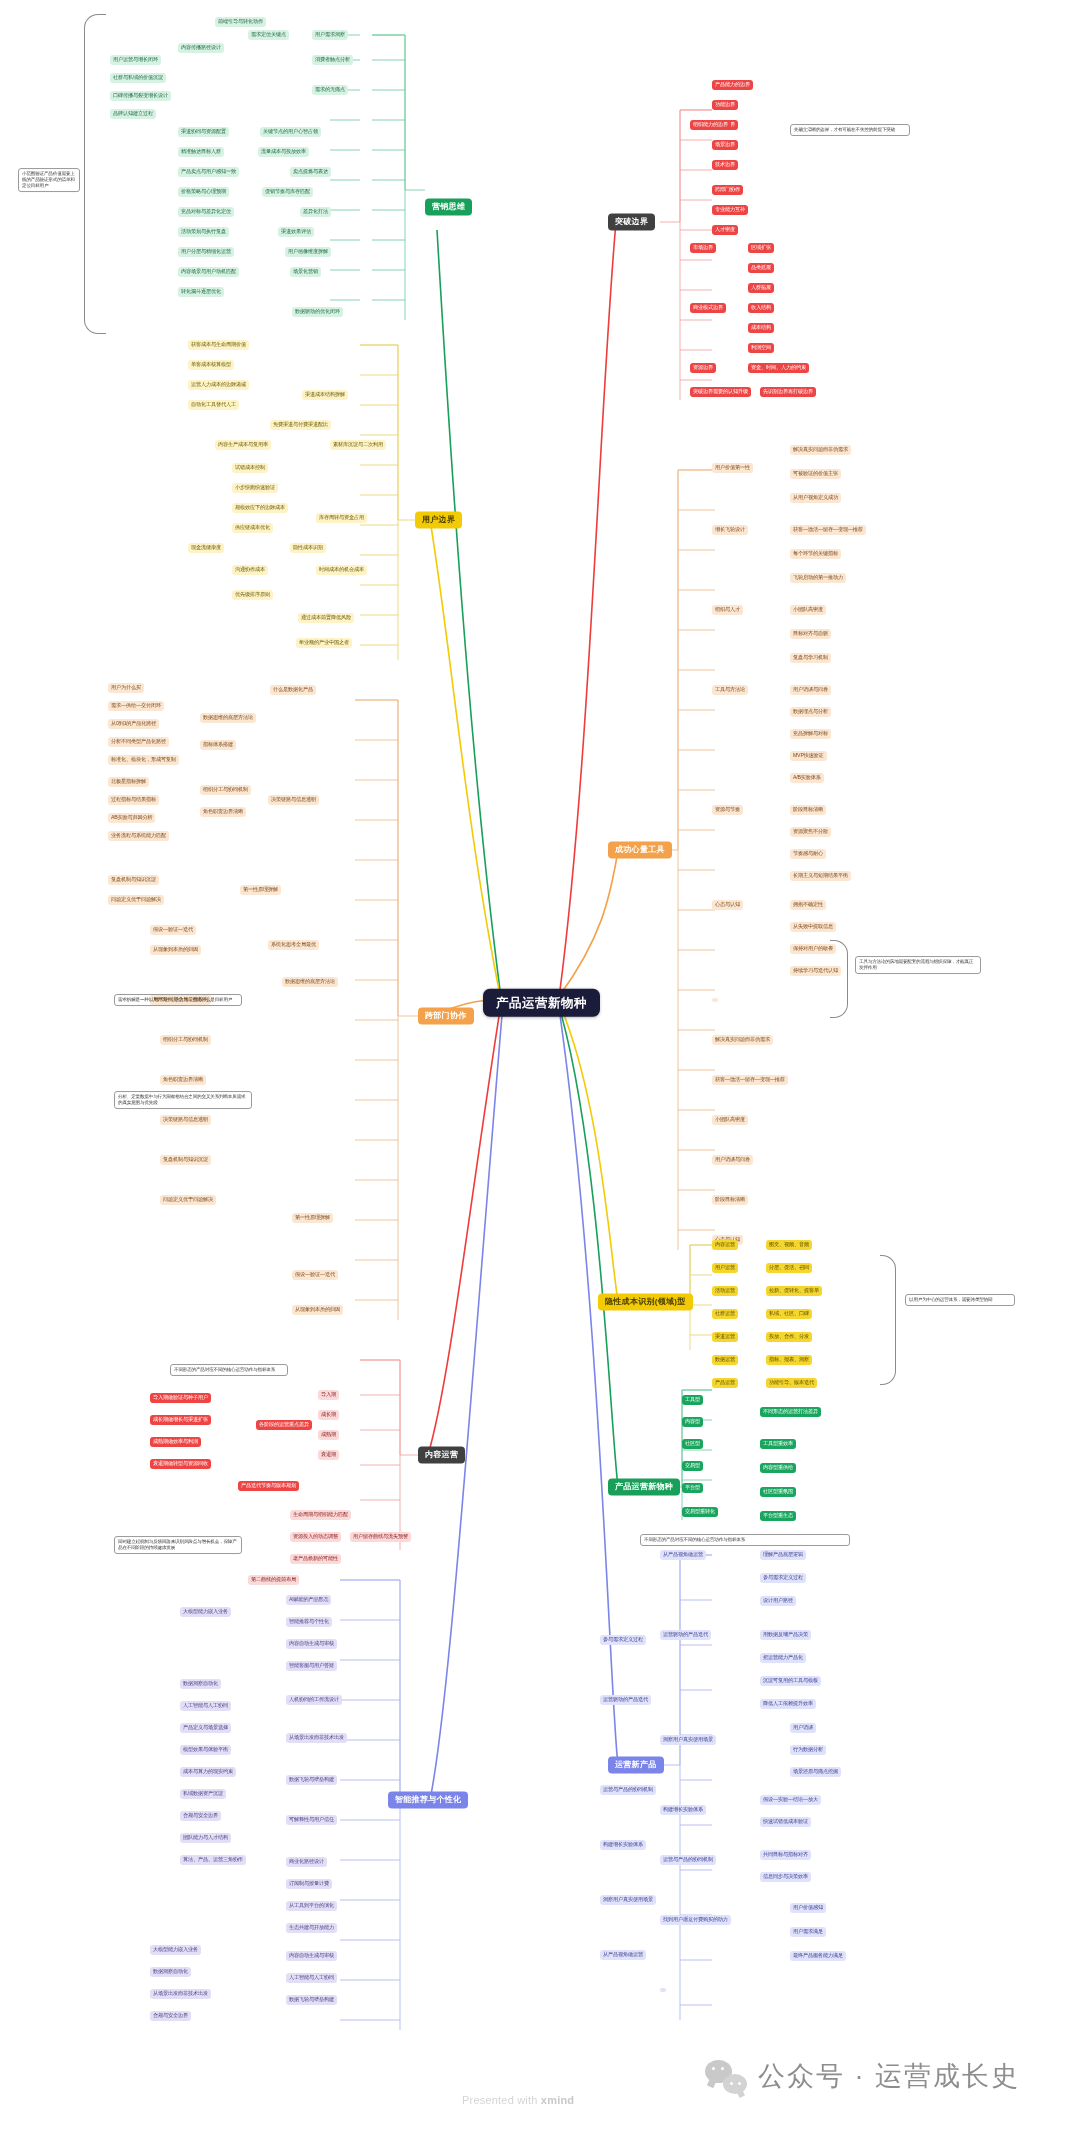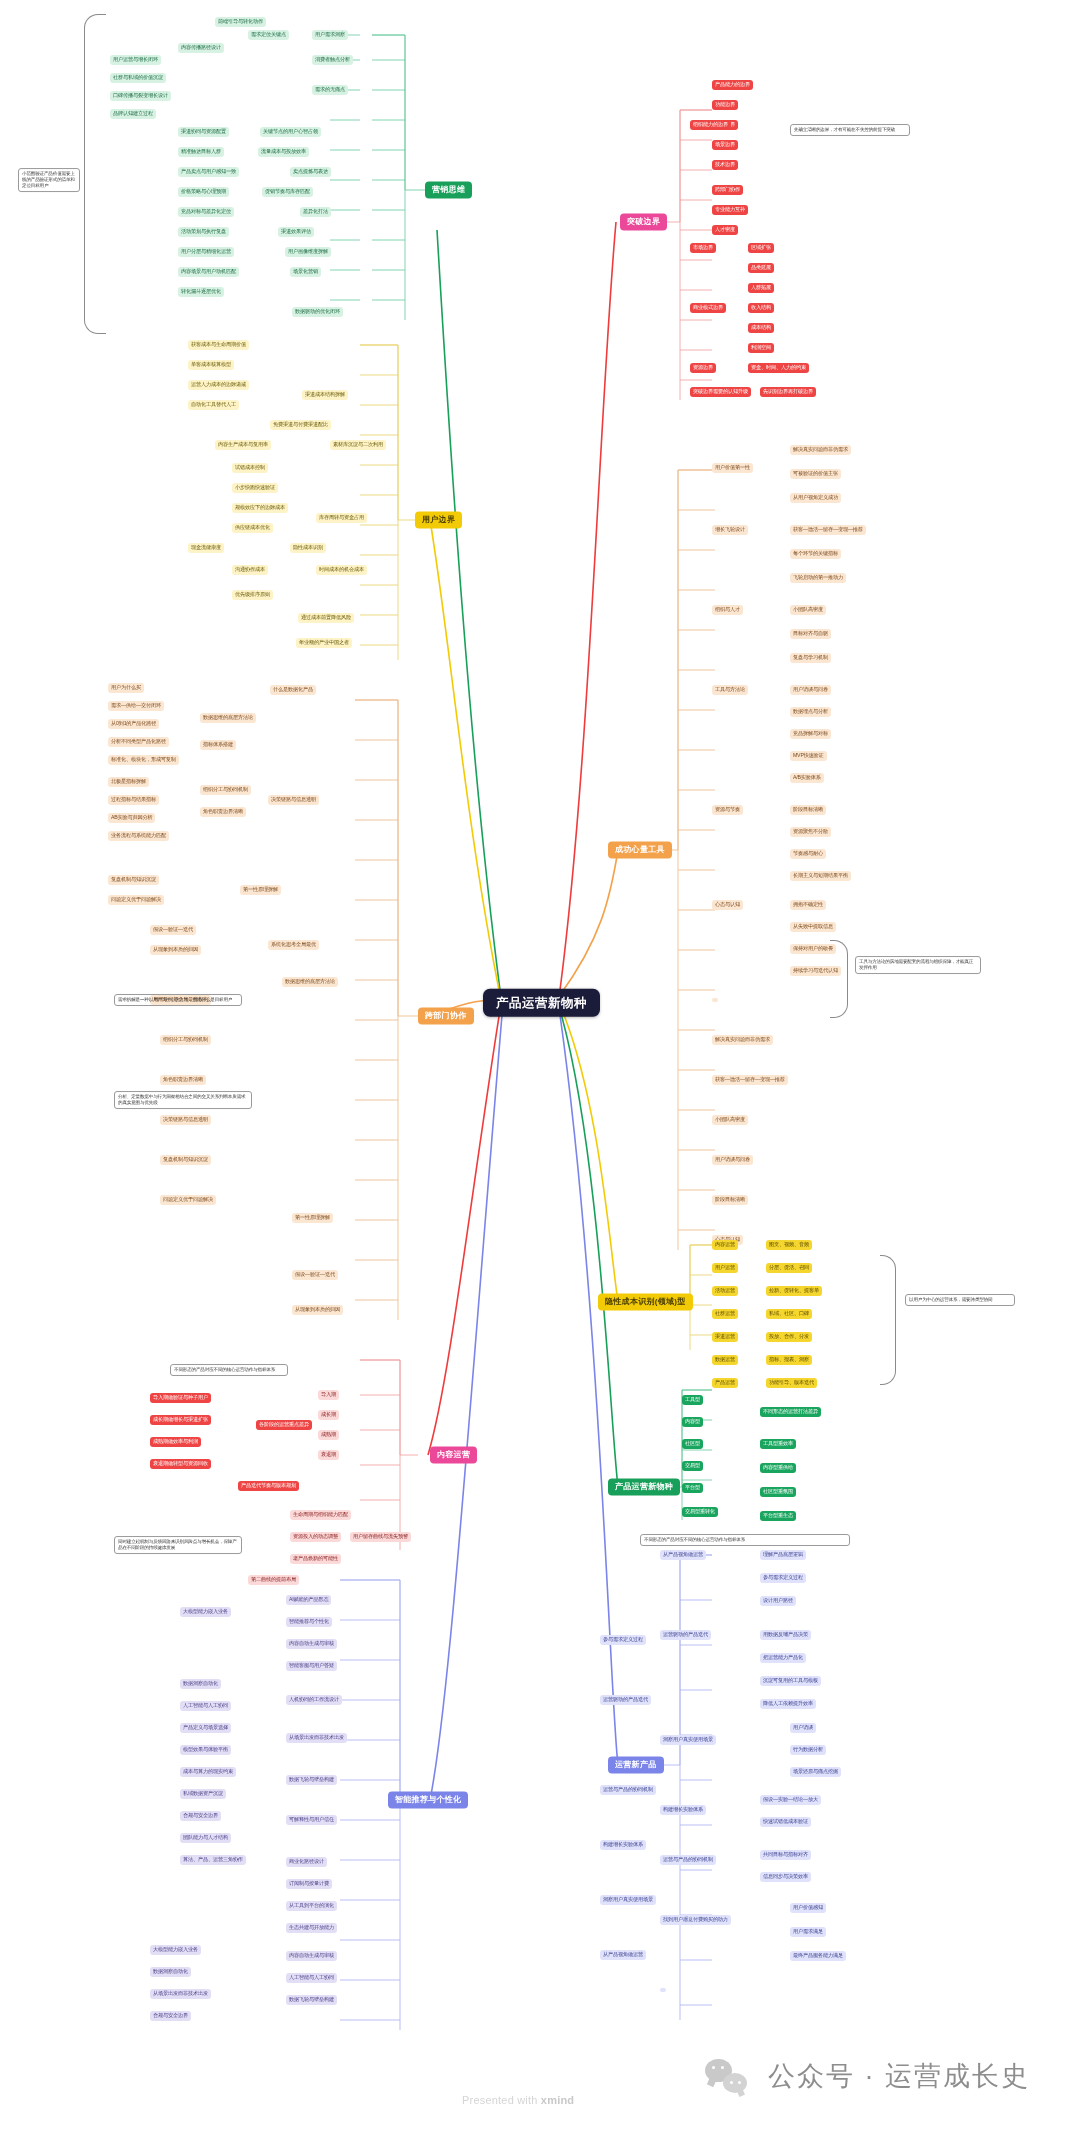--- a/index.html
+++ b/index.html
@@ -27,21 +27,21 @@
     font-size:12.5px;
     font-weight:600;
     box-shadow:0 1px 3px rgba(0,0,0,.25);
     letter-spacing:0.5px;
   }
   
   .b1 { color:#ffffff; font-size:8px; font-weight:700; padding:4px 7px; border-radius:4px; letter-spacing:0.3px;}
   .b1.green  { background:#18a05a; }
   .b1.yellow { background:#f2cb06; color:#4a3d00; }
   .b1.orange { background:#f3a24b; }
-  .b1.red    { background:#ec4899;margin-left:12px; }
+  .b1.red    { background:#404040; }
   .b1.blue   { background:#7b84e8; }
 
   
   .n { font-size:5.2px; padding:2px 3px; color:#3a3a3a; }
   .n.g  { background:#d7f2e3; color:#1c6b43; }
   .n.y  { background:#fdf3c6; color:#6a5a07; }
   .n.o  { background:#fbe6d2; color:#7b4a1c; }
   .n.r  { background:#fbd9d9; color:#8c2222; }
   .n.rr { background:#ee4444; color:#ffffff; }
   .n.gg { background:#1aa55e; color:#ffffff; }
@@ -51,21 +51,21 @@
   .n.plain { background:transparent; border:1px solid #9a9a9a; color:#333; }
   .n.sm { font-size:4.6px; }
 
   .bracket { position:absolute; border:1px solid #8a8a8a; border-right:none; border-radius:14px 0 0 14px; }
   .bracket.r { border:1px solid #8a8a8a; border-left:none; border-radius:0 14px 14px 0; }
   .xmind-credit {
     position:absolute; left:462px; top:2094px;
     font-size:11px; color:#d5d5d5; letter-spacing:0.2px;
   }
   .xmind-credit b { color:#c9c9c9; }
-  .wm { position:absolute; left:705px; top:2058px; display:flex; align-items:center; gap:21px; }
+  .wm { position:absolute; left:705px; top:2058px; display:flex; align-items:flex-end; gap:11px; }
   .wm .wechat { width:42px; height:34px; position:relative; }
   .wm .wechat .bub1 {
     position:absolute; left:0; top:0; width:27px; height:23px; border-radius:50%;
     background:#c9c9c9;
   }
   .wm .wechat .bub1:after{
     content:""; position:absolute; left:3px; bottom:-4px; width:7px; height:7px;
     background:#c9c9c9; transform:rotate(25deg);
   }
   .wm .wechat .bub2 {
@@ -266,21 +266,21 @@
         <path d="M680,1915 L712,1915"></path>
           <path d="M680,1960 L712,1960"></path>
         <path d="M680,2005 L712,2005"></path>
           <path d="M680,1555 L680,2020"></path>
       </g>
     </g>
   </svg>
 
   <div class="node root" style="left:483px; top:1003px;">产品运营新物种</div>
 
-  <div class="node b1 green" style="left:425px; top:190px;">营销思维</div>
+  <div class="node b1 green" style="left:425px; top:207px;">营销思维</div>
   <div class="node b1 yellow" style="left:415px; top:520px;">用户边界</div>
   <div class="node b1 orange" style="left:418px; top:1016px;">跨部门协作</div>
   <div class="node b1 red" style="left:418px; top:1455px;">内容运营</div>
   <div class="node b1 blue" style="left:388px; top:1800px;">智能推荐与个性化</div>
 
   <div class="node b1 red" style="left:608px; top:222px;">突破边界</div>
   <div class="node b1 orange" style="left:608px; top:850px;">成功心量工具</div>
   <div class="node b1 yellow" style="left:598px; top:1302px;">隐性成本识别(领域)型</div>
   <div class="node b1 green" style="left:608px; top:1487px;">产品运营新物种</div>
   <div class="node b1 blue" style="left:608px; top:1765px;">运营新产品</div>

